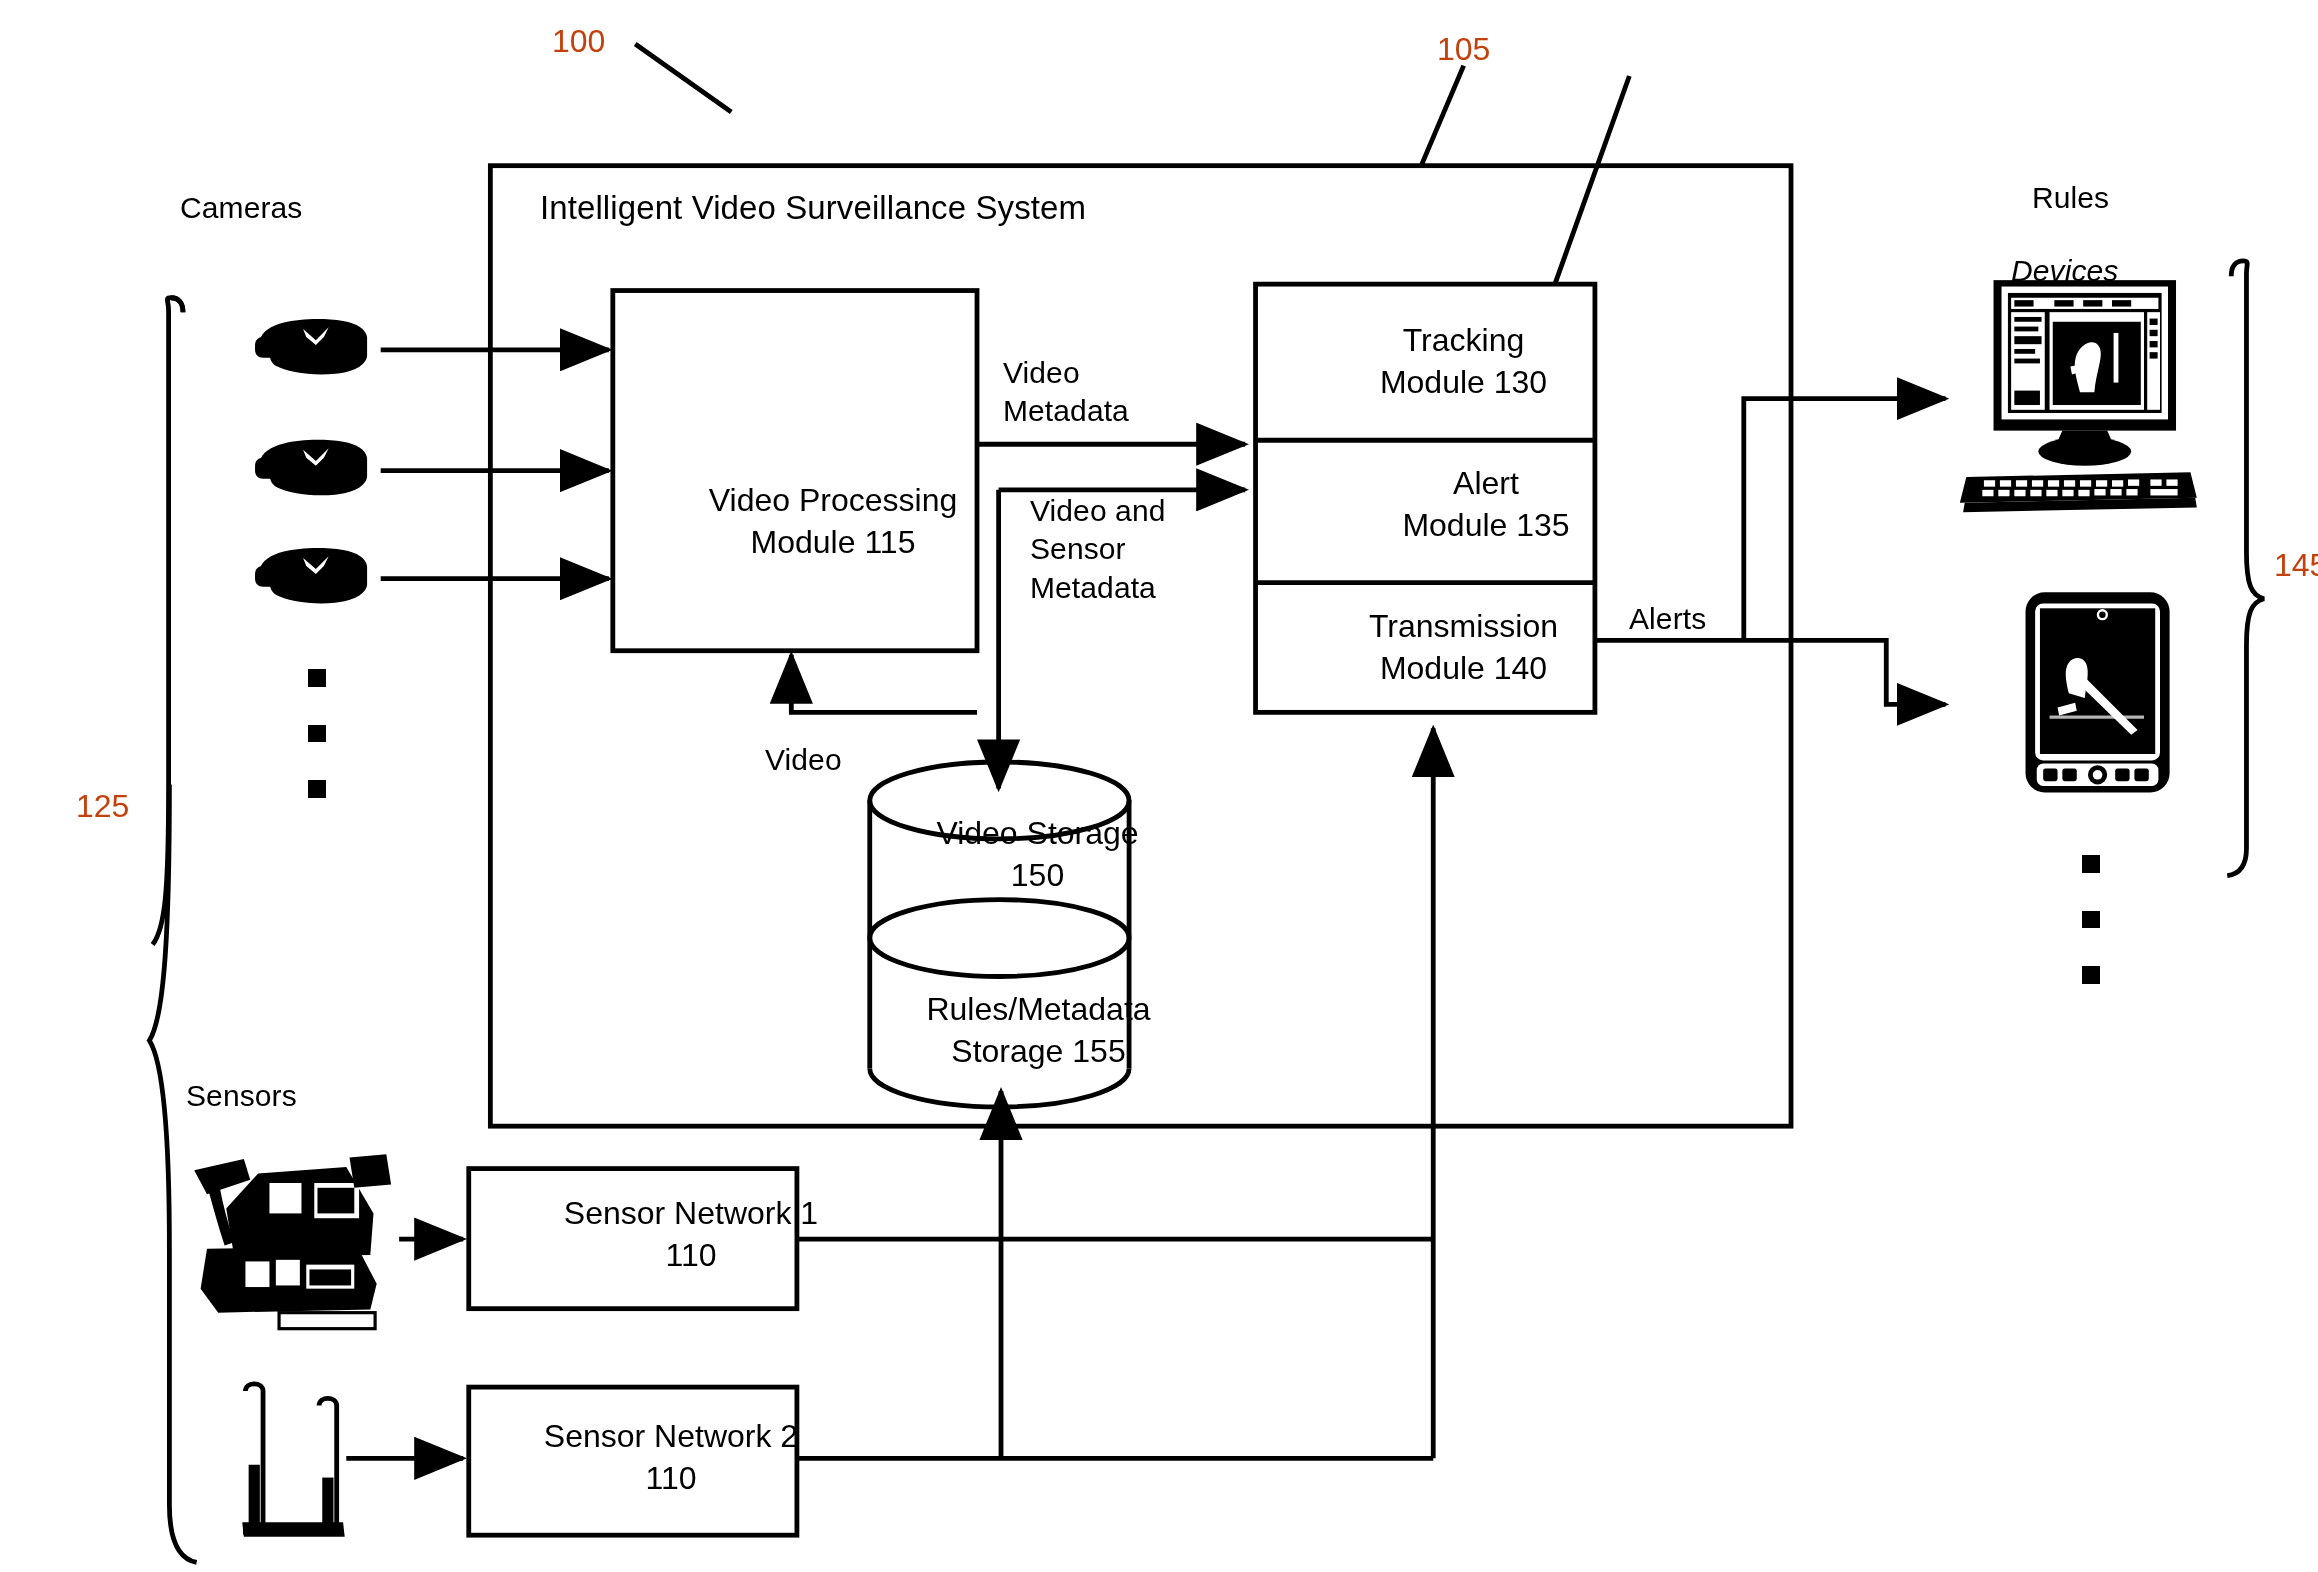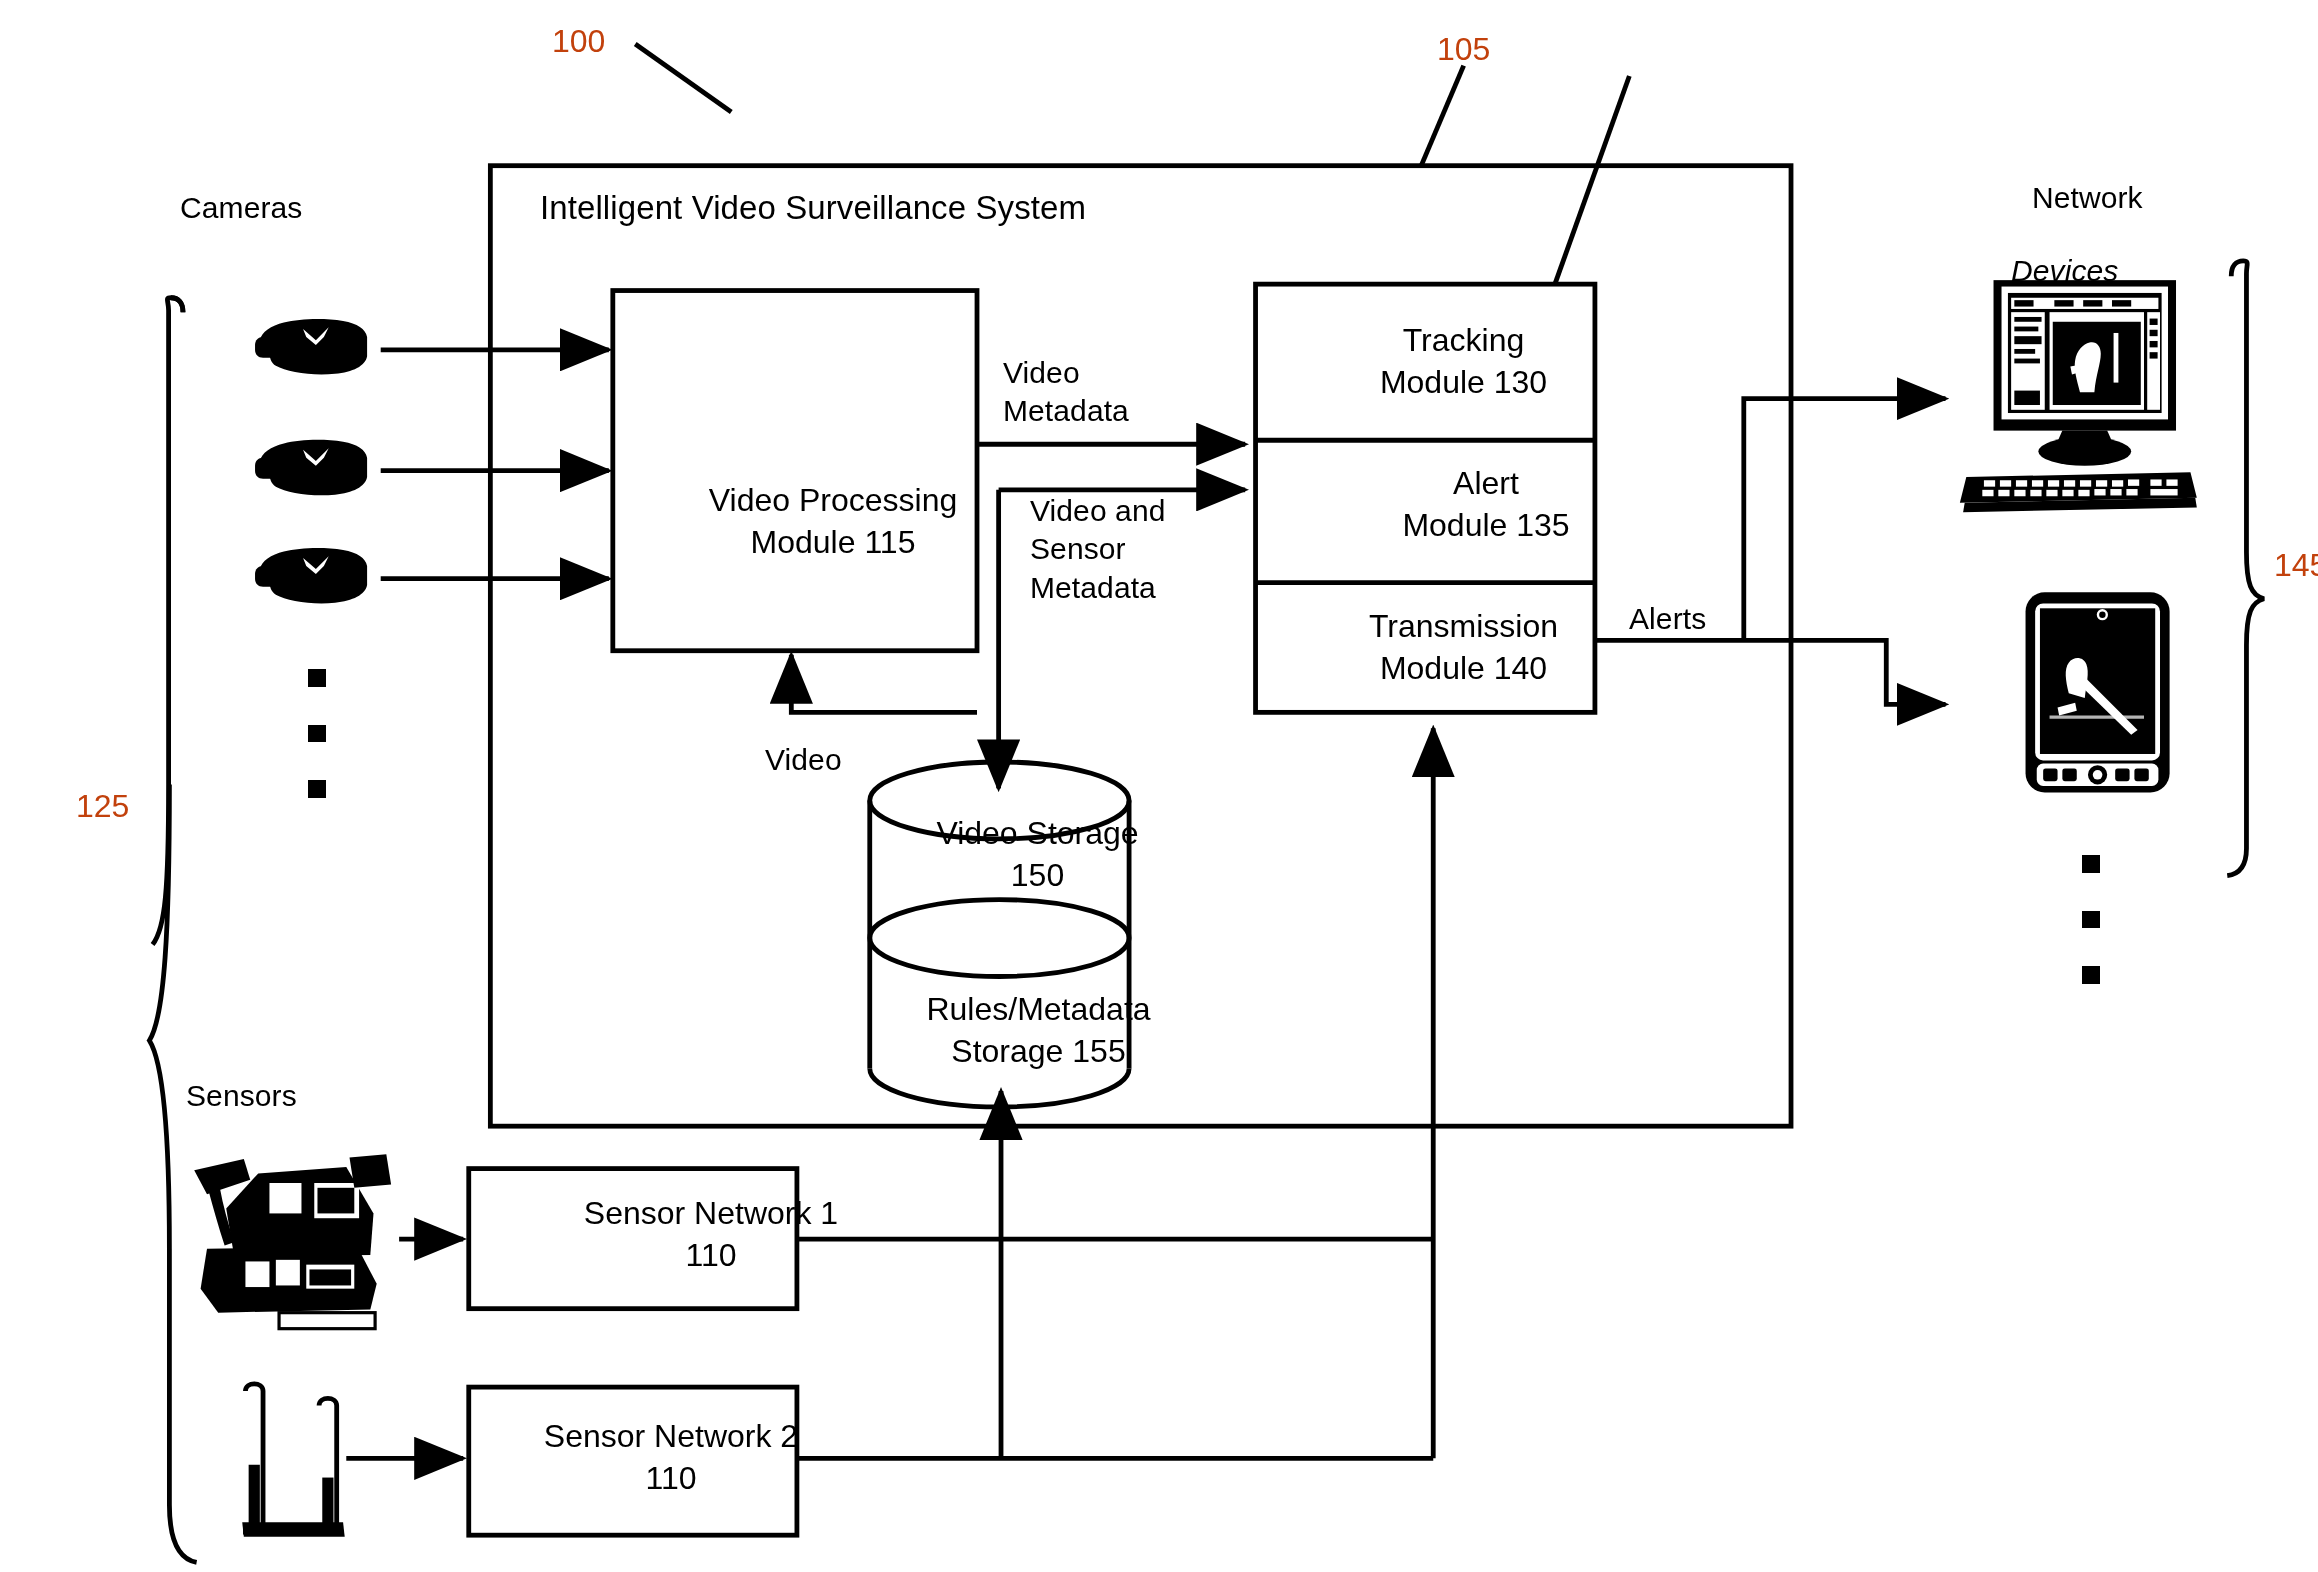--- a/index.html
+++ b/index.html
@@ -349,26 +349,26 @@
 Storage 155</div>
 
   <div class="lbl" style="left:1003px; top:354px;">Video
 Metadata</div>
   <div class="lbl" style="left:1030px; top:492px;">Video and
 Sensor
 Metadata</div>
   <div class="lbl" style="left:765px; top:741px;">Video</div>
   <div class="lbl" style="left:1629px; top:600px;">Alerts</div>
 
-  <div class="boxtext" style="left:468px; top:1193px; width:328px;padding-left:40px;">Sensor Network 1
+  <div class="boxtext" style="left:448px; top:1193px; width:328px;padding-left:40px;">Sensor Network 1
 110</div>
   <div class="boxtext" style="left:468px; top:1416px; width:328px;">Sensor Network 2
 110</div>
 
-  <div class="lbl" style="left:2032px; top:179px;">Network</div>
+  <div class="lbl" style="left:2032px; top:179px;">Rules</div>
   <div class="lbl" style="left:2011px; top:252px;font-style:italic;">Devices</div>
 
   <div class="dots" style="left:2082px; top:855px;">
     <i></i>
       <i></i>
       <i></i>
   </div>
 
 </div>
 

